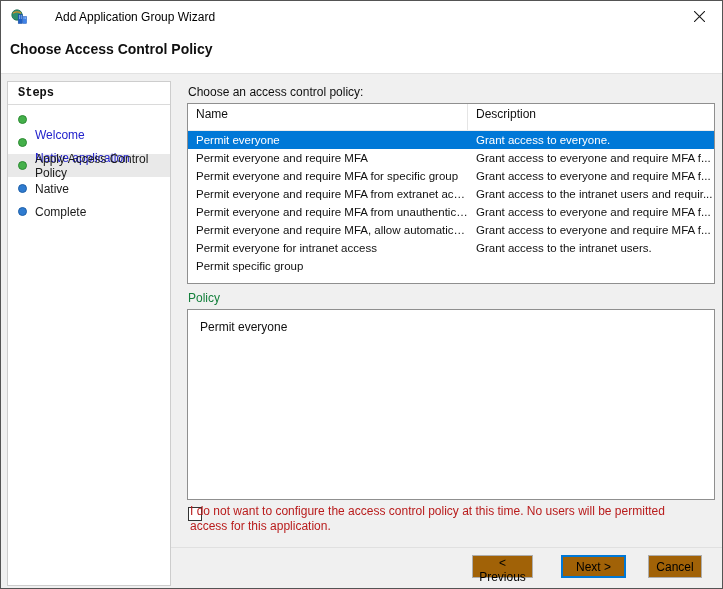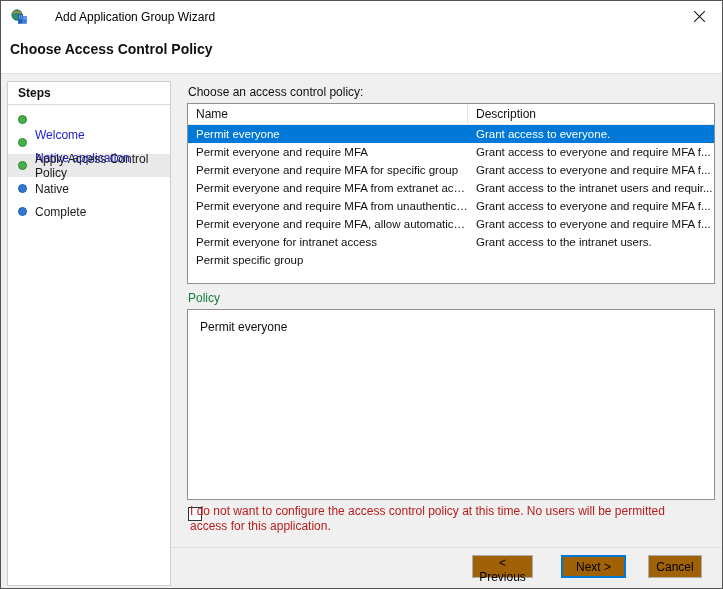--- a/index.html
+++ b/index.html
@@ -15,34 +15,34 @@
                align-items:center; justify-content:center; cursor:default; background:#fff; border:none; }
 
   
   .header-title { position:absolute; left:9px; top:40px; font-size:14px; font-weight:bold; color:#101010; }
   .header-divider { position:absolute; top:72px; left:0; right:0; height:1px; background:#e2e2e2; }
   .body-bg { position:absolute; top:73px; left:0; right:0; bottom:0; background:#f0f0f0; }
 
   
   .sidebar { position:absolute; left:6px; top:80px; width:164px; bottom:2px;
              background:#fff; border:1px solid #cdcdcd; }
-  .steps-title { font-size:12px; font-weight:bold; padding:4px 10px 4px; border-bottom:1px solid #dadada; color:#101010; }
+  .steps-title { font-size:12px; font-weight:bold; padding:4px 10px 4px; border-bottom:1px solid #dadada; color:#101010;font-family:Liberation Mono, monospace; }
   .steps-list { padding-top:3px; }
   .step-item { display:flex; align-items:center; height:23px; padding-left:10px; gap:8px; font-size:12px; color:#1a1a1a; }
   .step-item.current { background:#e9e9e9; }
   .bullet { width:9px; height:9px; border-radius:50%; flex:none; }
   .bullet.done { background:var(--step_done); border:1px solid #2c8a33; }
   .bullet.pending { background:var(--step_pending); border:1px solid #1e5fa8; }
   .step-item.done .label { color:var(--link);margin-top:31px; }
 
   
   .choose-label { position:absolute; left:187px; top:84px; font-size:12px; color:#101010; }
   .policy-table { position:absolute; left:186px; top:102px; width:528px; height:181px;
                   background:#fff; border:1px solid #8f8f8f; overflow:hidden; }
-  .table-header { display:flex; height:21px; border-bottom:1px solid #ededed; font-size:12px; color:#101010; background:#fff; }
+  .table-header { display:flex; height:27px; border-bottom:1px solid #ededed; font-size:12px; color:#101010; background:#fff; }
   .th-name { width:280px; padding-left:8px; line-height:20px; border-right:1px solid #e5e5e5; }
   .th-desc { flex:1; padding-left:8px; line-height:20px; }
   .table-row { display:flex; height:18px; font-size:11.5px; color:#101010; white-space:nowrap; }
   .td-name { width:280px; padding-left:8px; line-height:18px; overflow:hidden; text-overflow:ellipsis; }
   .td-desc { flex:1; padding-left:8px; line-height:18px; overflow:hidden; text-overflow:ellipsis; }
   .table-row.selected { background:var(--selection); color:#fff; }
 
   .policy-label { position:absolute; left:187px; top:290px; font-size:12px; color:#15803d; }
   .policy-box { position:absolute; left:186px; top:308px; width:528px; height:191px; background:#fff;
                 border:1px solid #8f8f8f; font-size:12px; padding:10px 12px; color:#101010; }

